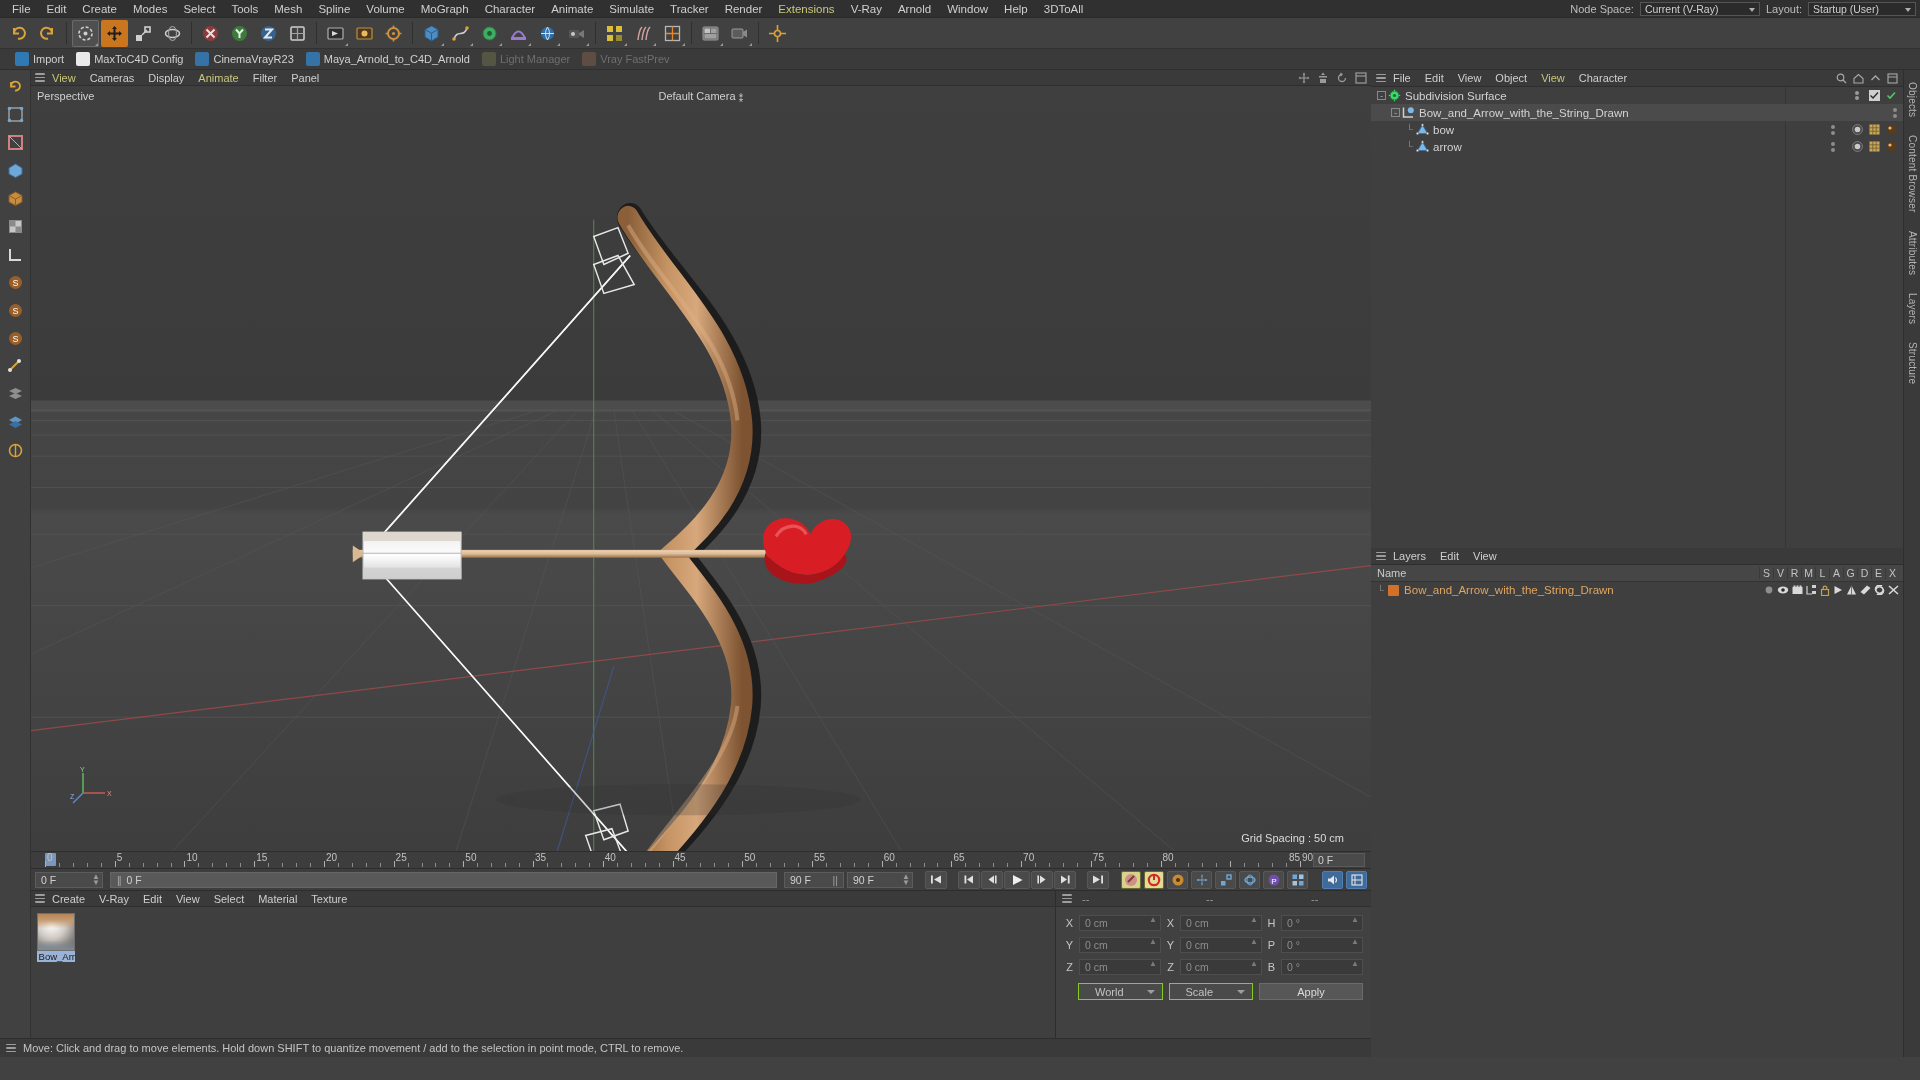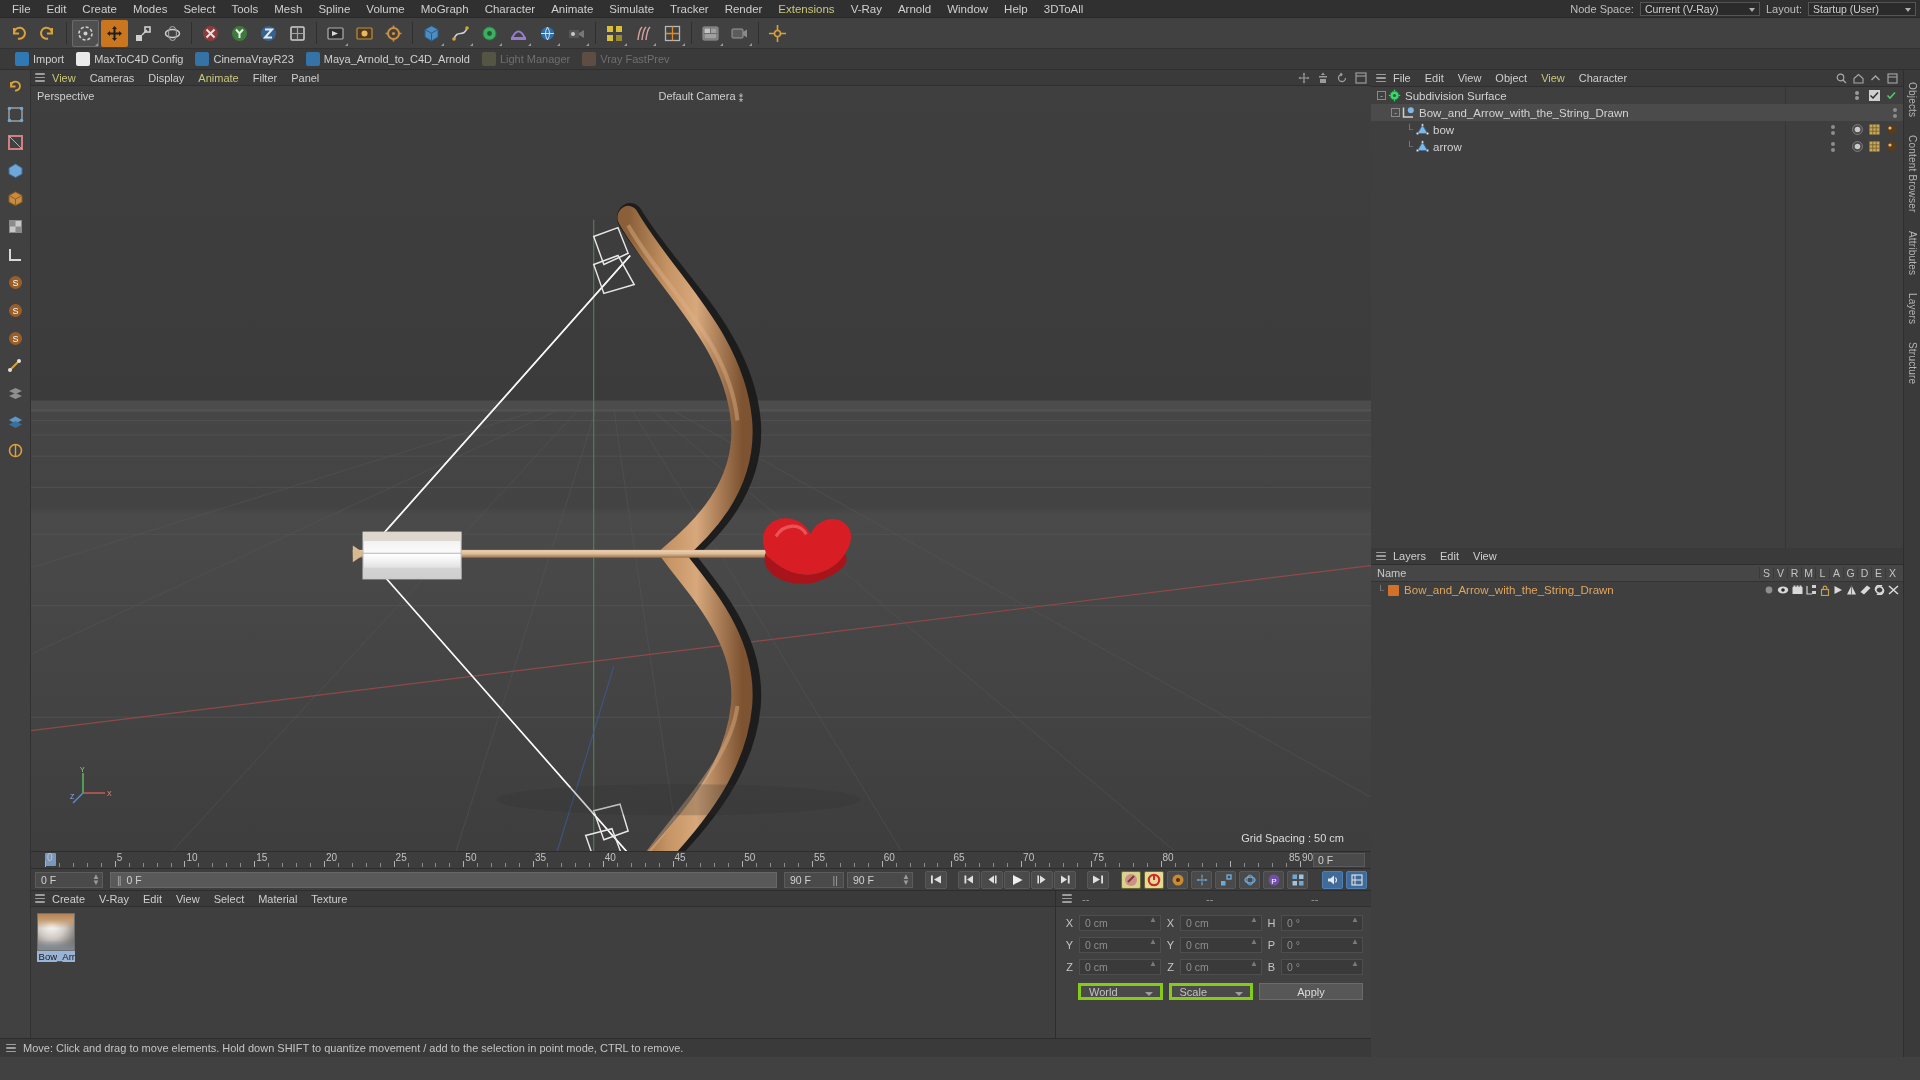--- a/index.html
+++ b/index.html
@@ -191,22 +191,22 @@
   .coord-row { display:flex; align-items:center; gap:4px; margin-bottom:6px; }
   .coord-lbl { width:11px; font-size:11px; color:#c6c6c6; text-align:center; }
   .coord-inp {
     flex:1; height:16px; background:#3a3a3a; border:1px solid #4e4e4e;
     font-size:10.5px; color:#8e8e8e; display:flex; align-items:center; padding-left:5px;
     position:relative;
   }
   .coord-inp .spin { position:absolute; right:3px; top:1px; font-size:8px; color:#7a7a7a; line-height:6px;}
   .coord-bottom { display:flex; gap:6px; padding:2px 8px 0 22px; align-items:center;}
   .cb-select {
-    flex:1; height:17px; background:#4a4a4a; border:3px solid #84cc16; color:#c3c3c3;
-    font-size:11px; display:flex; align-items:center; padding-left:8px; position:relative;
+    flex:1; height:17px; background:#4a4a4a; border:1px solid #84cc16; color:#c3c3c3;
+    font-size:11px; display:flex; align-items:center; padding-left:16px; position:relative;
   }
   .cb-select::after{
     content:""; position:absolute; right:7px; top:6px;
     border-left:4px solid transparent;border-right:4px solid transparent;border-top:4px solid #9e9e9e;
   }
   .apply-btn {
     width:104px; height:17px; background:#575757; border:1px solid #6b6b6b;
     display:flex;align-items:center;justify-content:center; color:#dcdcdc; font-size:11px;
   }
 

